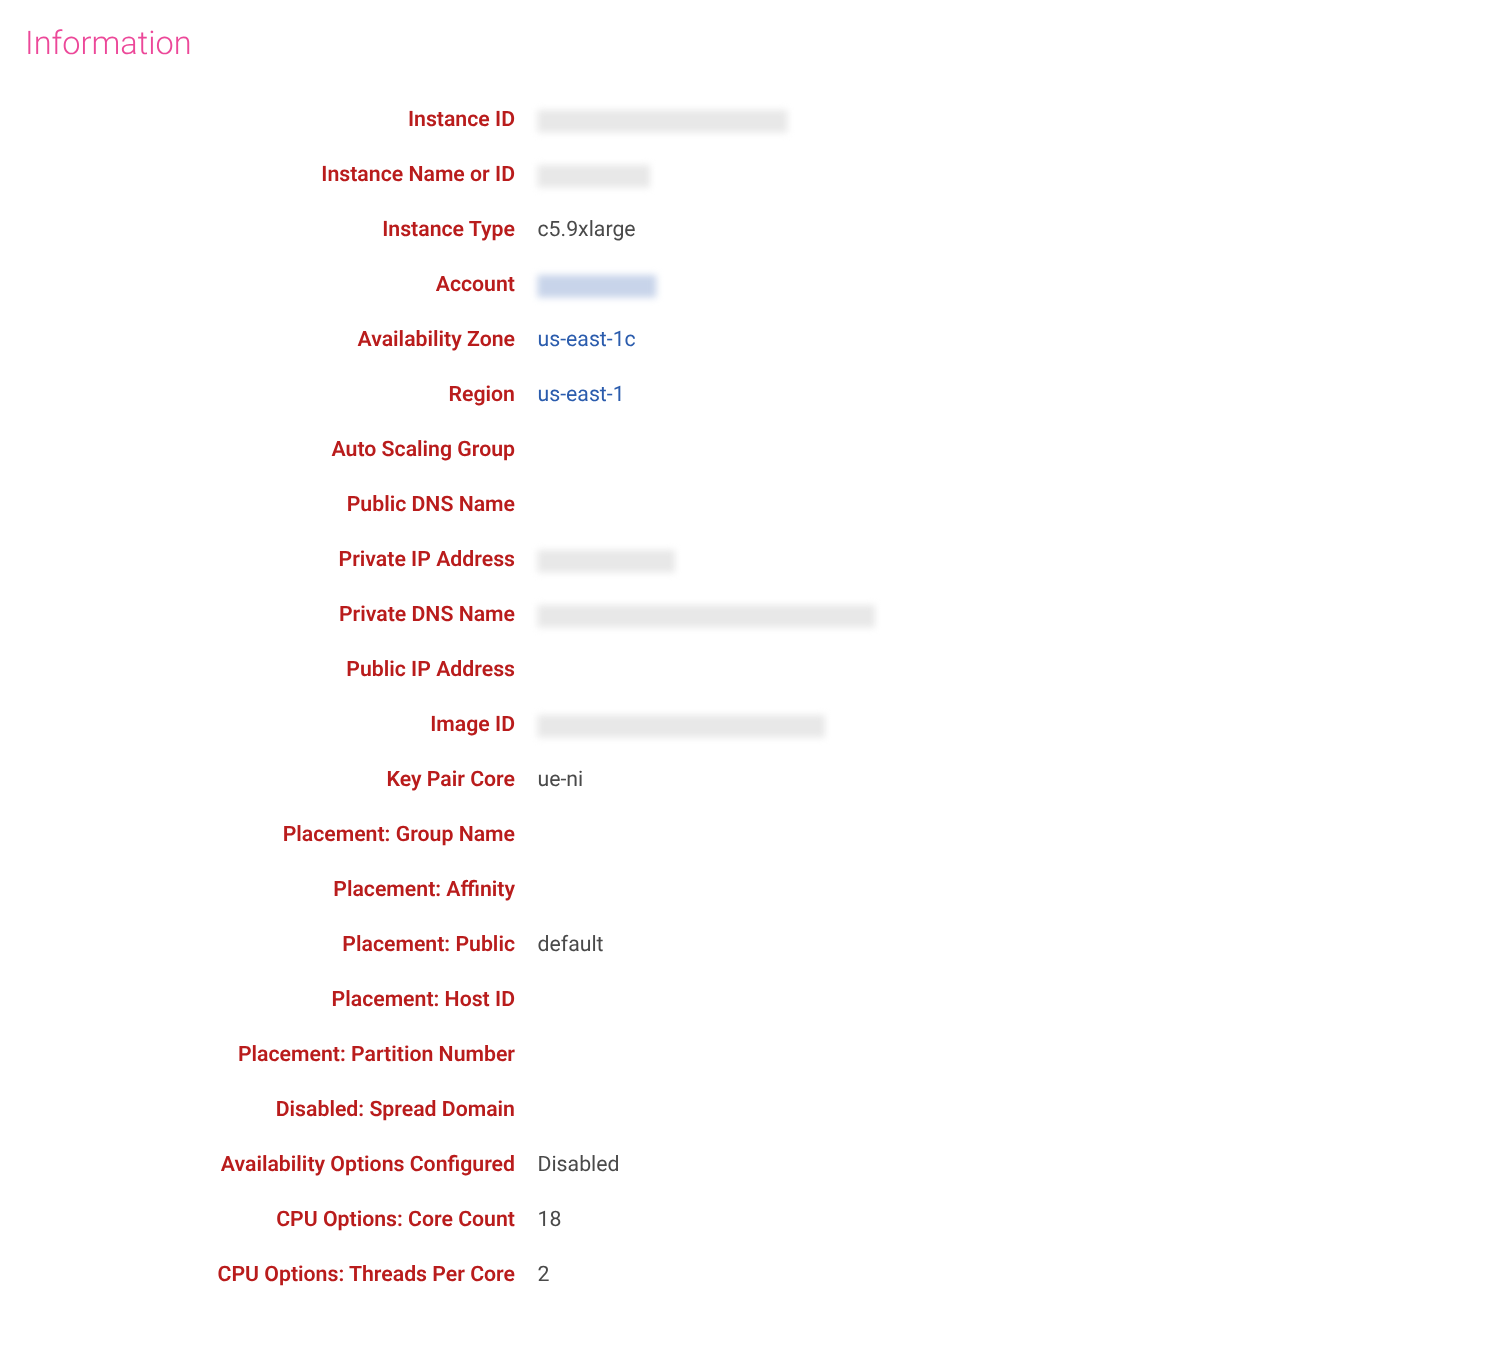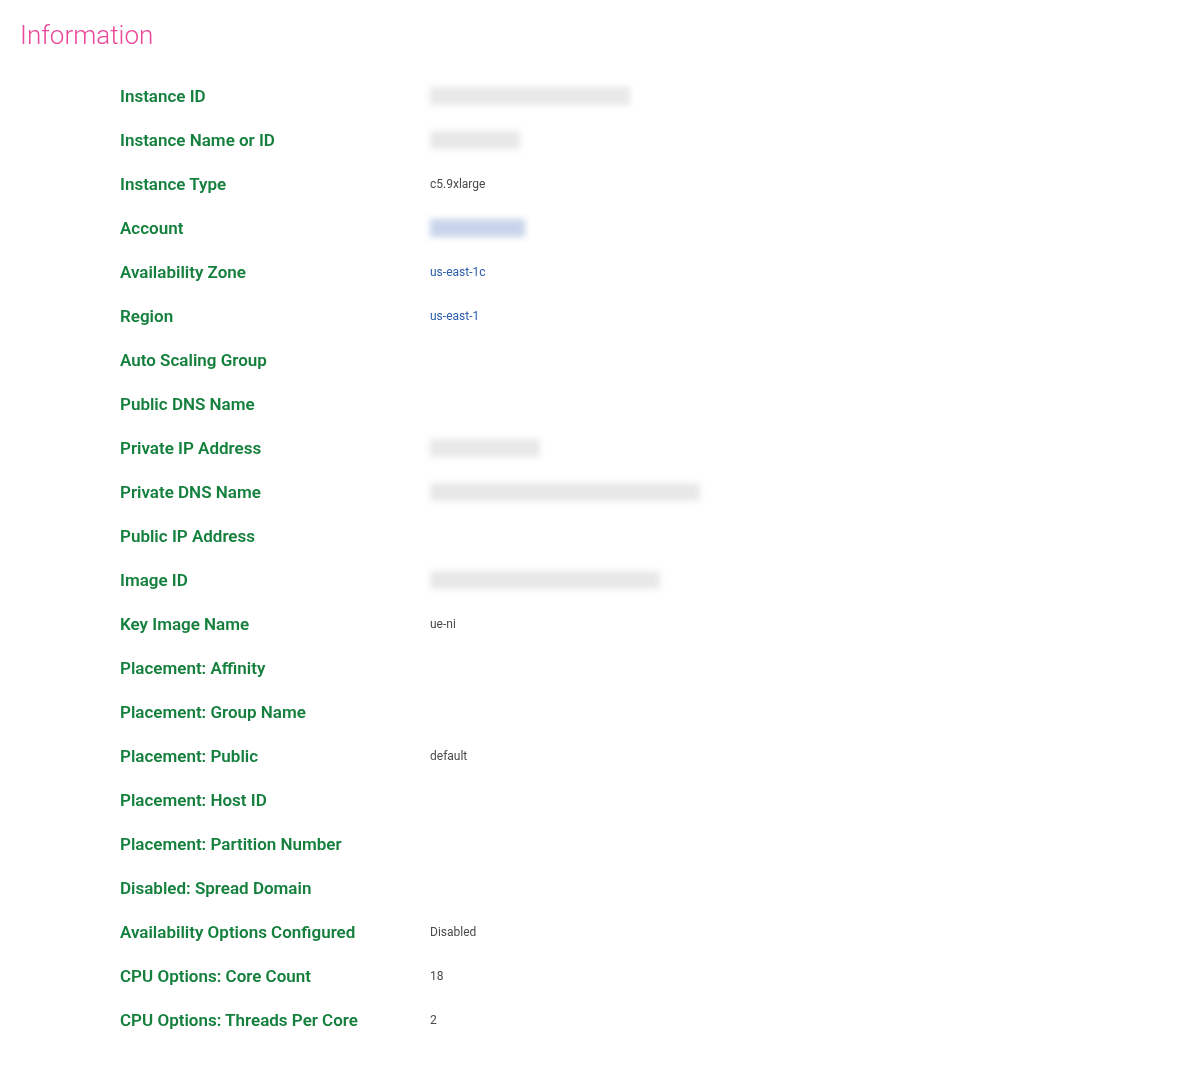--- a/index.html
+++ b/index.html
@@ -24,33 +24,33 @@
     .info-table {
       display: table;
       margin-left: 100px;
     }
     .info-row {
       display: table-row;
       height: 44px;
     }
     .info-label {
       display: table-cell;
-      text-align: left;
+      text-align: right;
       font-weight: 600;
-      color: #15803d;
+      color: #b91c1c;
       font-size: 17px;
       padding-right: 18px;
       vertical-align: middle;
       white-space: nowrap;
       width: 310px;
     }
     .info-value {
       display: table-cell;
       text-align: left;
-      font-size: 12px;
+      font-size: 17px;
       color: #4a4a4a;
       vertical-align: middle;
       font-weight: 400;
     }
     .info-value.link {
       color: #2b5cad;
     }
     .redacted {
       display: inline-block;
       height: 18px;
@@ -113,29 +113,29 @@
     </div>
     <div class="info-row">
       <div class="info-label">Public IP Address</div>
       <div class="info-value"></div>
     </div>
     <div class="info-row">
       <div class="info-label">Image ID</div>
       <div class="info-value"><span class="redacted w6"></span></div>
     </div>
     <div class="info-row">
-      <div class="info-label">Key Image Name</div>
+      <div class="info-label">Key Pair Core</div>
       <div class="info-value">ue-ni</div>
     </div>
     <div class="info-row">
-      <div class="info-label">Placement: Affinity</div>
+      <div class="info-label">Placement: Group Name</div>
       <div class="info-value"></div>
     </div>
     <div class="info-row">
-      <div class="info-label">Placement: Group Name</div>
+      <div class="info-label">Placement: Affinity</div>
       <div class="info-value"></div>
     </div>
     <div class="info-row">
       <div class="info-label">Placement: Public</div>
       <div class="info-value">default</div>
     </div>
     <div class="info-row">
       <div class="info-label">Placement: Host ID</div>
       <div class="info-value"></div>
     </div>

